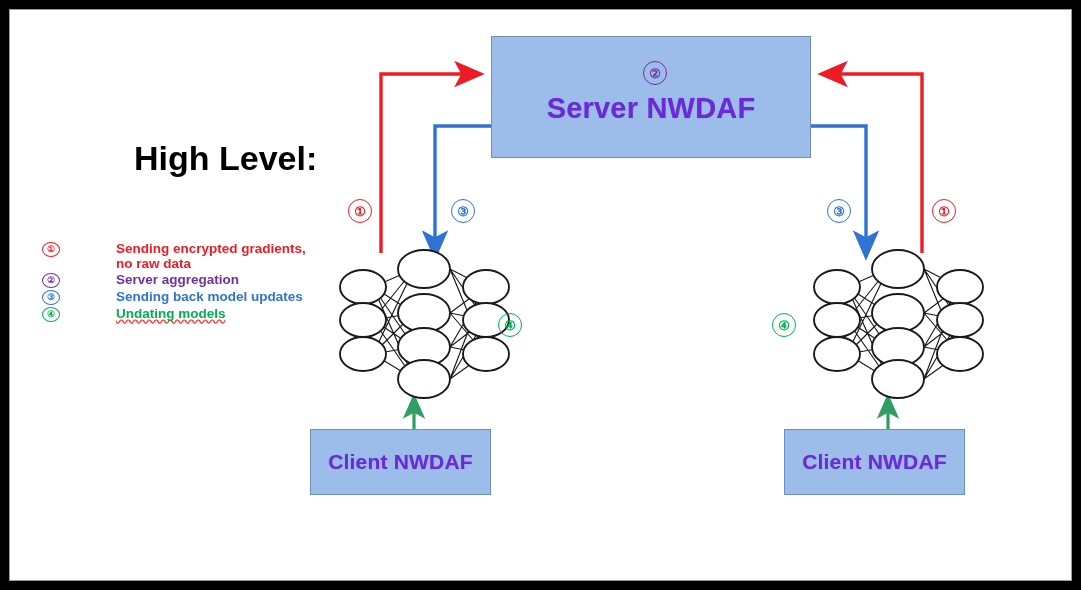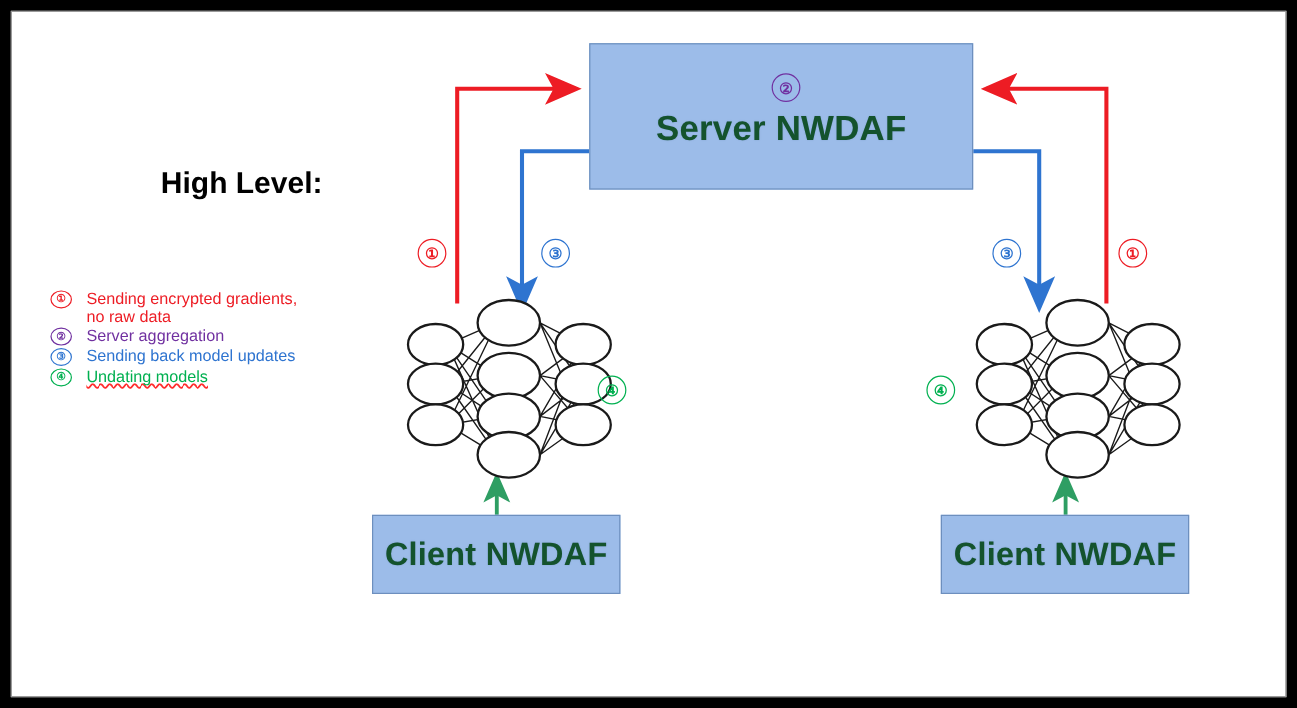--- a/index.html
+++ b/index.html
@@ -46,45 +46,45 @@
 
   
   .nbox {
     position: absolute;
     background: #9CBCE9;
     border: 1px solid #6d8fbe;
     box-sizing: border-box;
     display: flex;
     align-items: center;
     justify-content: center;
-    color: #14532d;
+    color: #6d28d9;
     font-weight: bold;
     letter-spacing: 0.2px;
     text-shadow: 0 0 1px rgba(90,120,165,.55);
   }
   #server-box {
     left: 481px;
     top: 26px;
     width: 320px;
     height: 122px;
     font-size: 29px;
     padding-top: 22px;
   }
   .client-box {
-    width: 207px;
+    width: 181px;
     height: 66px;
-    font-size: 27px;
+    font-size: 21px;
   }
   #client-box-left  { left: 300px; top: 419px; }
   #client-box-right { left: 774px; top: 419px; }
 
   
   .level-label {
     position: absolute;
-    font-size: 25px;
+    font-size: 34px;
     font-weight: bold;
     color: #000000;
     white-space: nowrap;
   }
   #high-level-label { left: 124px; top: 129px; }
   #low-level-label  { left: 127px; top: 431px; }
 
   
   .marker {
     position: absolute;
@@ -137,22 +137,23 @@
     font-weight: bold;
     display: flex;
     align-items: center;
     justify-content: center;
     margin-top: 1px;
     margin-right: 12px;
     box-sizing: border-box;
   }
   .legend-text {
     font-size: 13.5px;
-    font-weight: normal;
+    font-weight: bold;
     white-space: pre-line;
+    margin-left: 44px;
   }
   .legend-text.spellerr {
     text-decoration: underline wavy #ff2d2d;
     text-decoration-skip-ink: none;
     text-align: right;
   }
   .t-red    { color: #ED1C24; }
   .t-purple { color: #7030A0; }
   .t-blue   { color: #2E74D0; }
   .t-green  { color: #00B050; }

